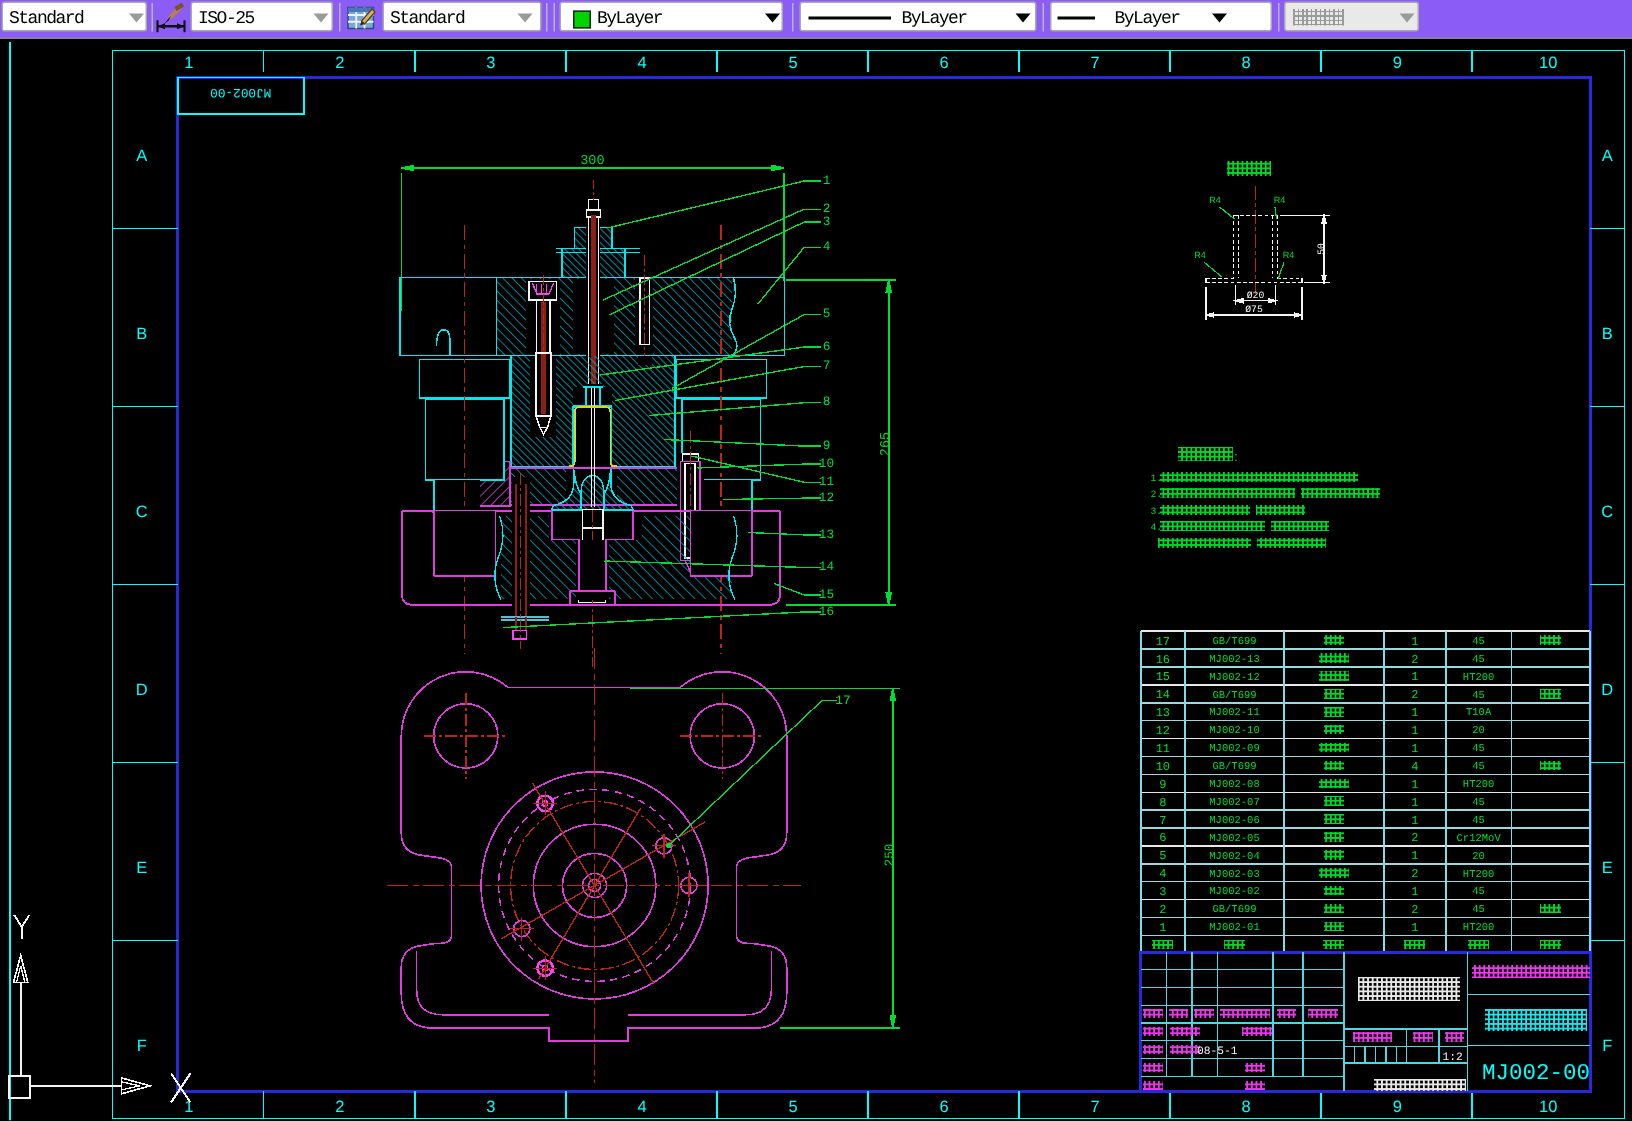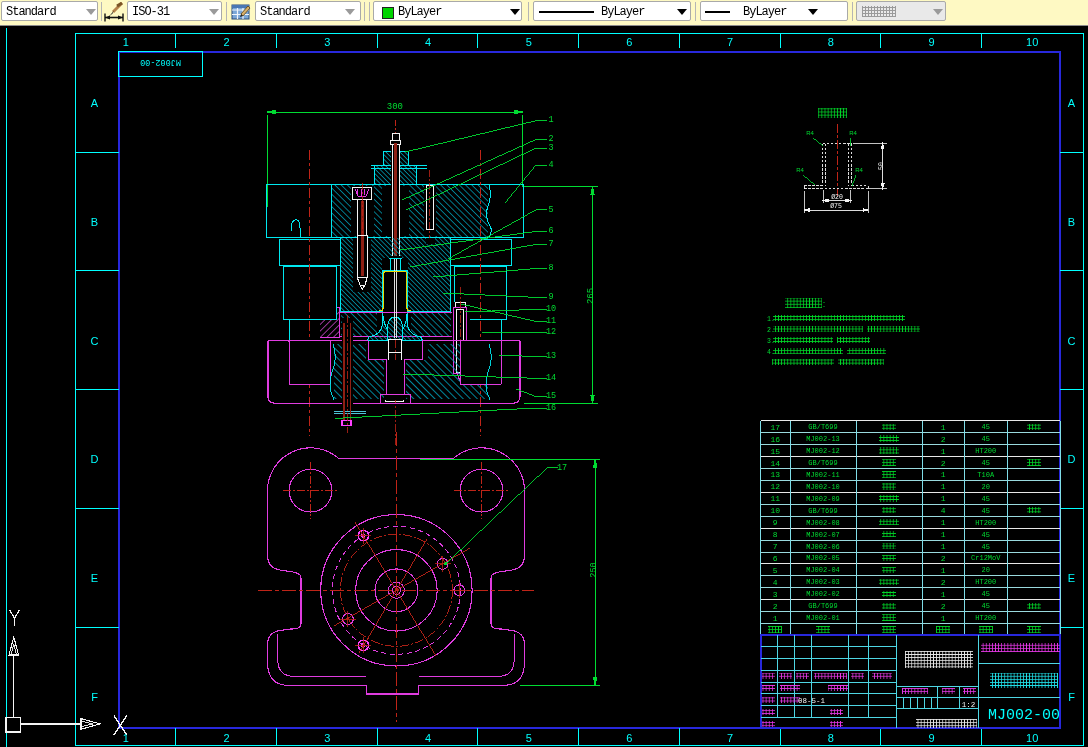--- a/index.html
+++ b/index.html
@@ -1,17 +1,17 @@
 <!DOCTYPE html>
 <html><head>
 <meta charset="utf-8">
 <style>
   html,body{margin:0;padding:0;background:#000;width:1088px;height:747px;overflow:hidden;}
   #page{position:relative;width:1088px;height:747px;background:#000;font-family:"Liberation Sans",sans-serif;}
-  #toolbar{position:absolute;left:0;top:0;width:1088px;height:25px;background:#fef9c3;border-bottom:1px solid #8a8a8a;z-index:5;}
+  #toolbar{position:absolute;left:0;top:0;width:1088px;height:25px;background:#8b5cf6;border-bottom:1px solid #8a8a8a;z-index:5;}
   .combo{position:absolute;top:1px;height:20px;background:#fff;border:1px solid #a9a9a9;border-radius:2px;box-sizing:border-box;font-family:"Liberation Mono",monospace;font-size:12px;color:#000;}
   .combo .txt{position:absolute;left:4px;top:3px;white-space:nowrap;letter-spacing:-1px;}
   .garr{position:absolute;width:0;height:0;border-left:5px solid transparent;border-right:5px solid transparent;border-top:6px solid #9a9a9a;top:7px;}
   .barr{position:absolute;width:0;height:0;border-left:5px solid transparent;border-right:5px solid transparent;border-top:6px solid #000;top:7px;}
   .sep{position:absolute;top:2px;width:1px;height:19px;background:#b5b5b5;}
   svg{position:absolute;left:0;top:0;z-index:1;}
 </style>
 </head>
 <body>
 <div id="page">
@@ -23,21 +23,21 @@
   <div class="sep" style="left:101px;"></div>
   <svg style="position:absolute;left:103px;top:2px;z-index:6" width="22" height="21">
         <path d="M19,1 L10,10" stroke="#b5824a" stroke-width="3"></path>
         <path d="M19,1 L14,4" stroke="#7a5426" stroke-width="3"></path>
         <path d="M11,8.5 L6,14.5 L9.5,11.5 Z" fill="#111"></path>
         <path d="M2,15.5 H20" stroke="#111" stroke-width="1.6"></path>
         <path d="M2,11.5 V19.5 M20,11.5 V19.5" stroke="#111" stroke-width="1.4"></path>
         <path d="M2,15.5 l5,-2 v4 Z M20,15.5 l-5,-2 v4 Z" fill="#111"></path>
       </svg>
   <div class="combo" style="left:127px;width:95px;">
-        <span class="txt">ISO-31</span>
+        <span class="txt">ISO-25</span>
         <span class="garr" style="left:81px;"></span>
       </div>
   <div class="sep" style="left:226px;"></div>
   <svg style="position:absolute;left:231px;top:2px;z-index:6" width="21" height="20">
         <rect x="1" y="3" width="17" height="14" fill="#7ba7d7" stroke="#2a4a7a"></rect>
         <path d="M1,8 H18 M1,12.5 H18 M6.5,3 V17 M12,3 V17" stroke="#eef4fb" stroke-width="1.2"></path>
         <rect x="1" y="3" width="17" height="3" fill="#4a77b4"></rect>
         <path d="M10,12 L17,4 L19,6 L12,14 Z" fill="#d8b06a" stroke="#5a4010" stroke-width="0.8"></path>
         <path d="M10,12 L9,15 L12,14 Z" fill="#2a2a2a"></path>
       </svg>

